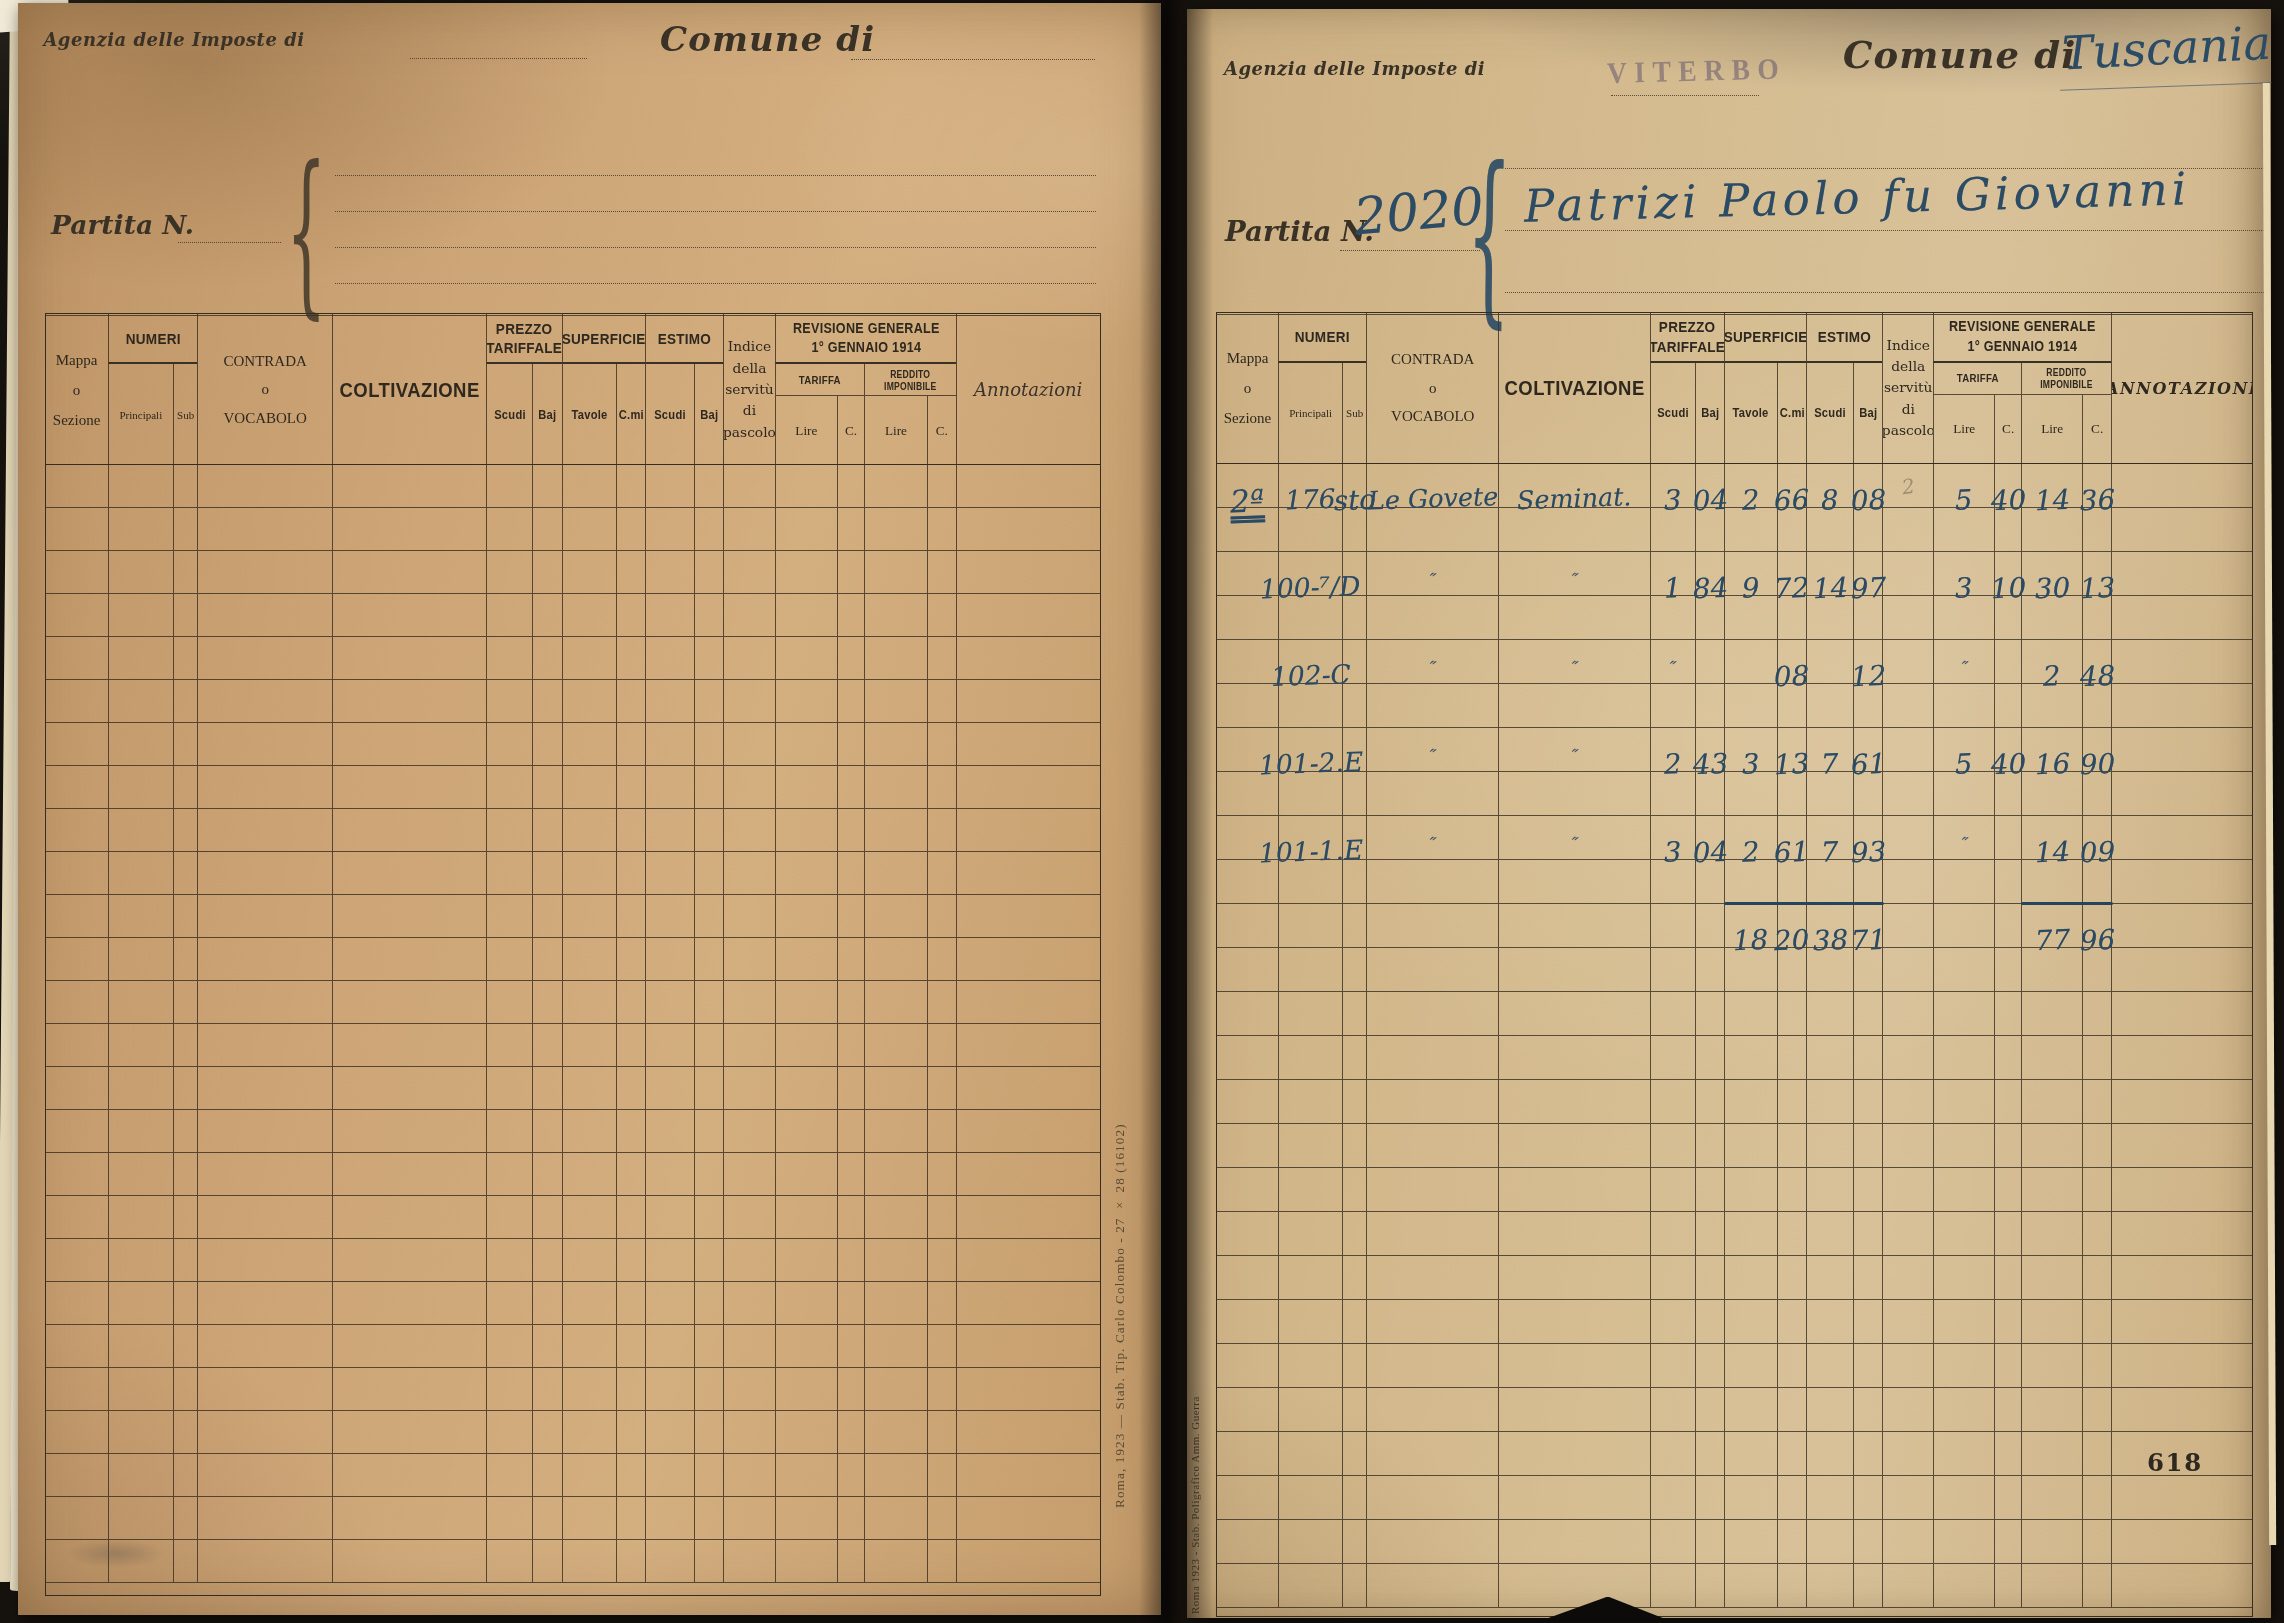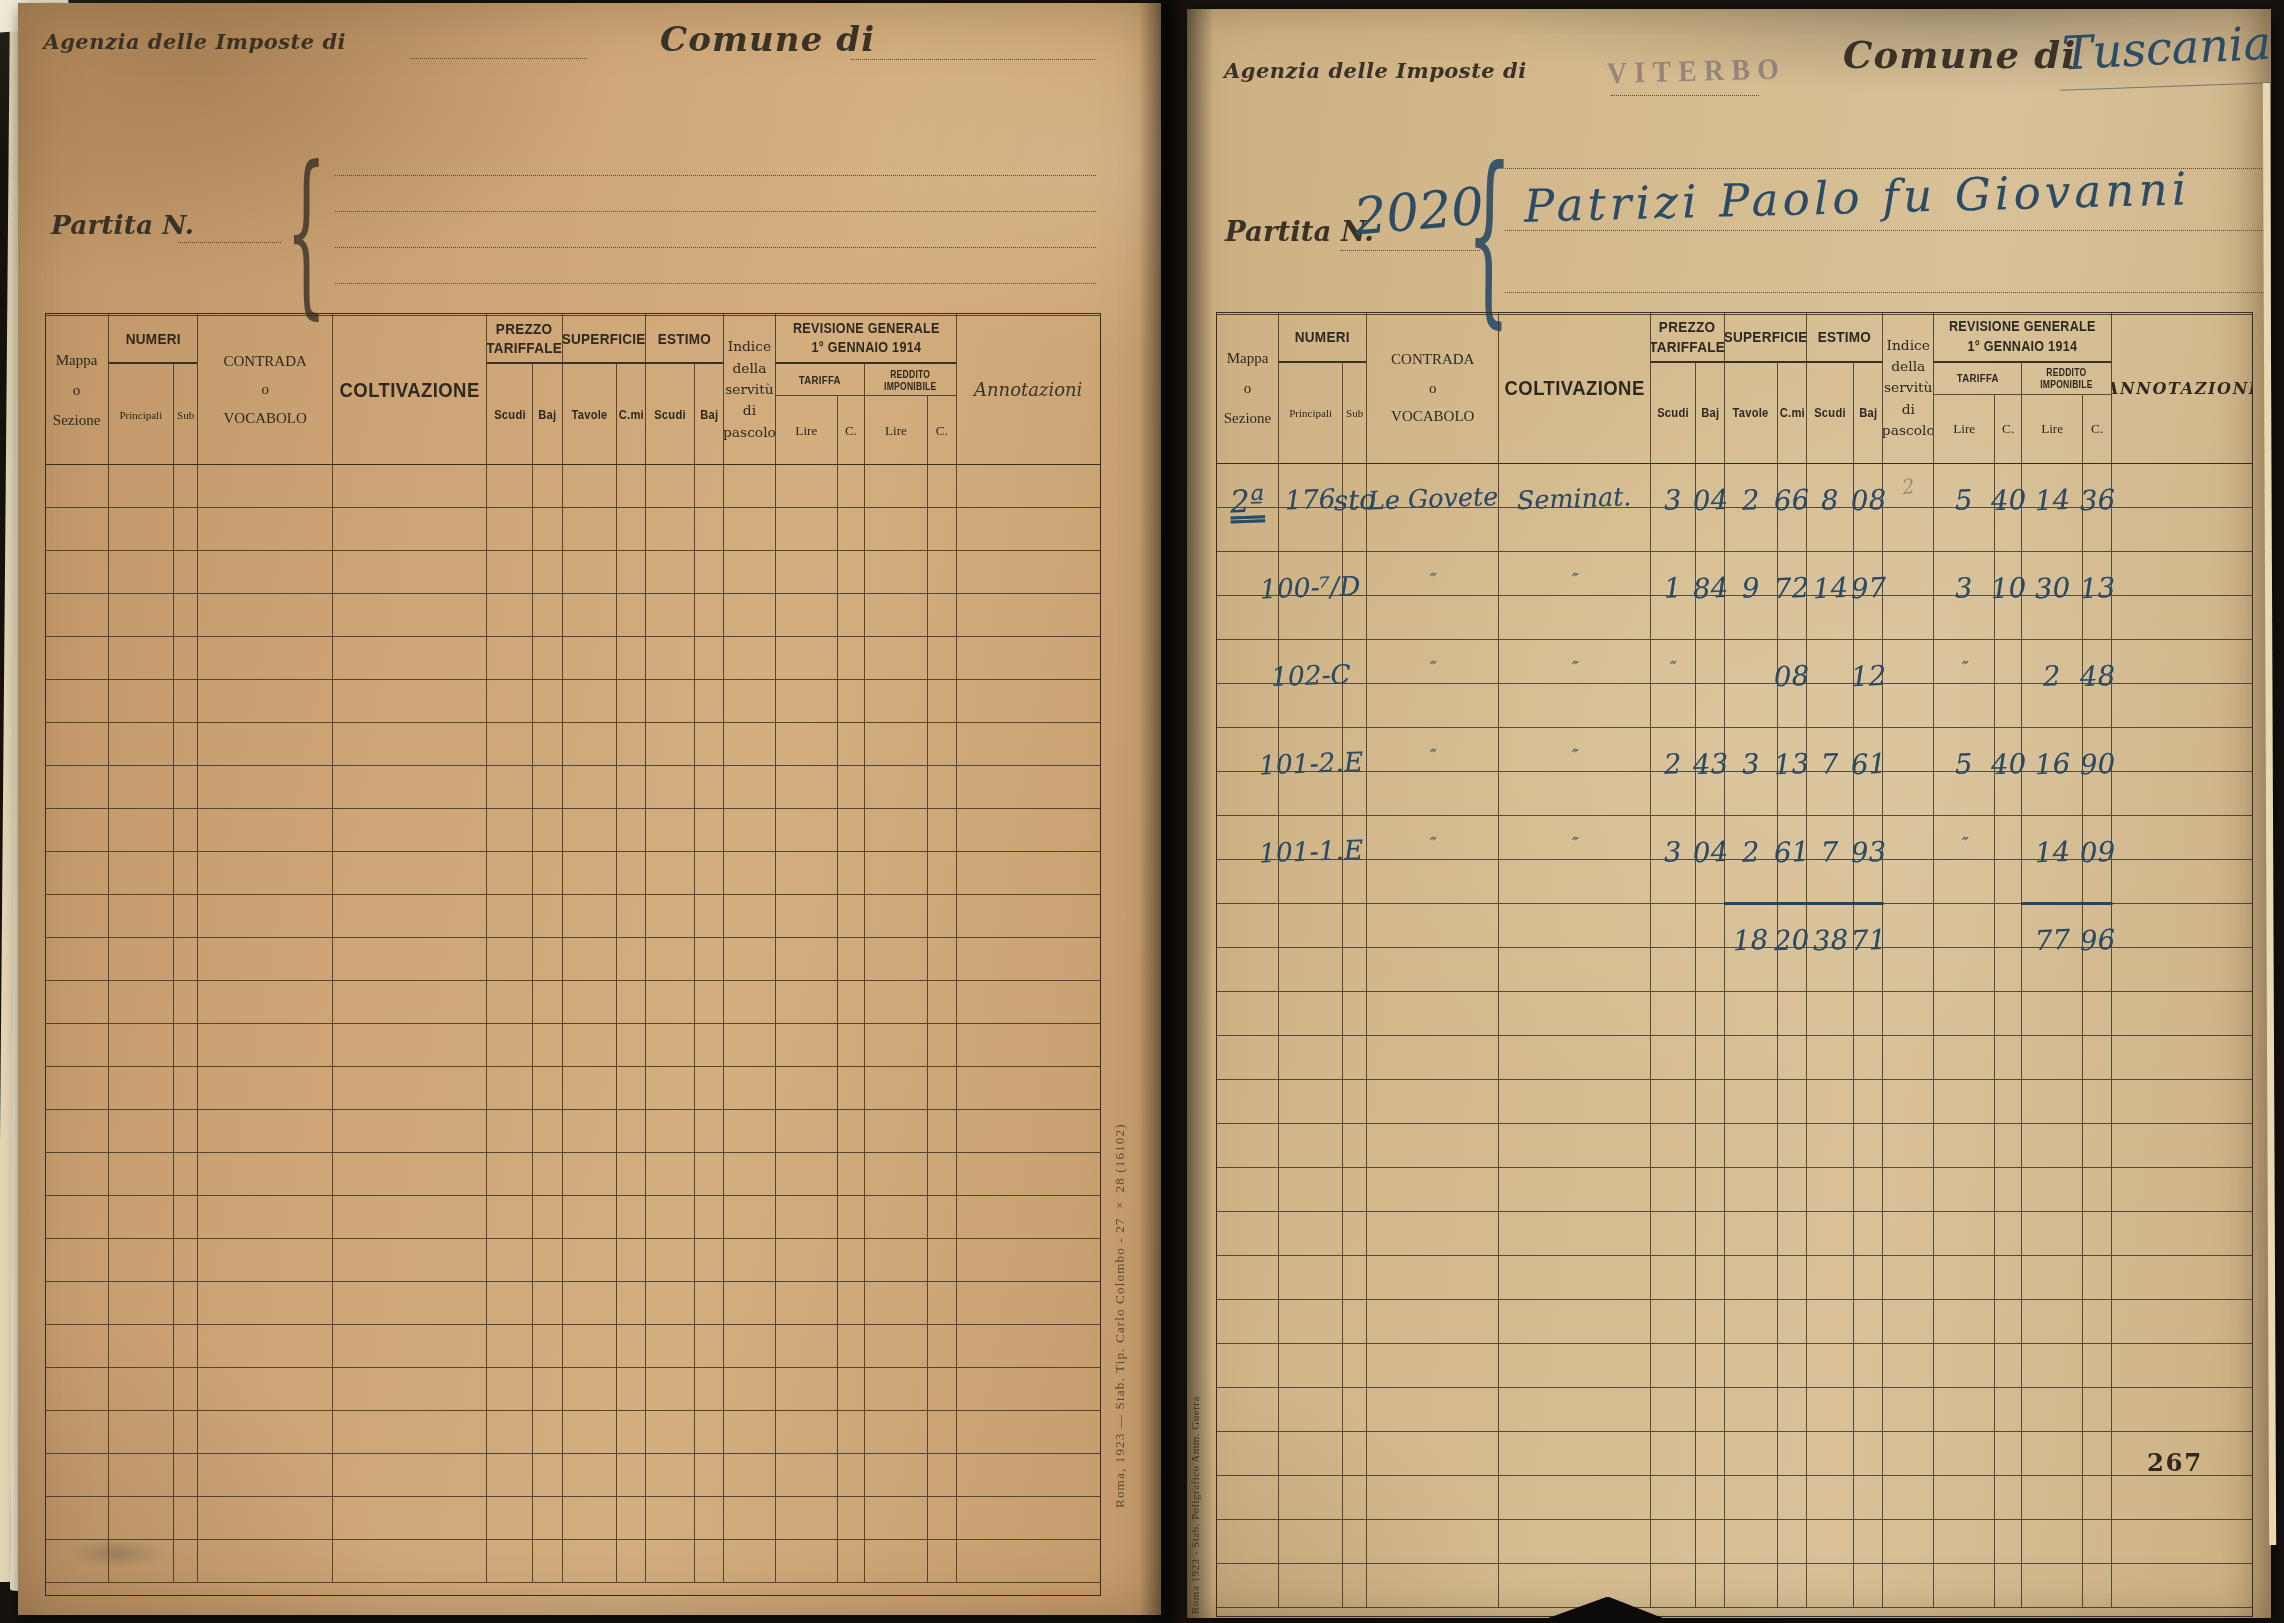--- a/index.html
+++ b/index.html
@@ -39,21 +39,21 @@
     box-shadow:inset -24.4px 0 37px -16px rgba(60,42,22,.45), inset 0 0 58px rgba(95,70,35,.25), 4.2px 5.3px 16px rgba(0,0,0,.65);
   }
   #gutter{position:absolute;left:1139px;top:0;width:74px;height:1624px;z-index:5;pointer-events:none;
     background:linear-gradient(to right, rgba(0,0,0,0), rgba(0,0,0,.5) 38%, rgba(20,14,8,.62) 58%, rgba(0,0,0,0));}
   #right-edge-strip{position:absolute;right:-2.1px;top:74px;width:7.4px;height:1462px;background:#e7d8b1;transform:rotate(-.25deg);}
   #bottom-wedge{position:absolute;left:360px;bottom:-1.1px;width:117px;height:22px;background:#0d0b09;
     clip-path:polygon(0 100%,100% 100%,52% 0);}
 
   
   .slab{font-family:"DejaVu Serif",serif;font-style:italic;color:#3a3226;white-space:nowrap;}
-  .agenzia{font-size:21px;font-weight:600;letter-spacing:0.5px;}
+  .agenzia{font-size:18px;font-weight:600;letter-spacing:0.5px;}
   .comune{font-size:34px;font-weight:bold;letter-spacing:1.1px;}
   .partita{font-size:26.5px;font-weight:bold;}
   .dots{position:absolute;height:0;border-bottom:1.6px dotted rgba(72,58,38,.85);}
   .brace{position:absolute;font-family:"DejaVu Serif",serif;line-height:1;}
 
   
   .ink{font-family:"DejaVu Serif",serif;font-style:italic;color:#2c4c66;white-space:nowrap;
        text-shadow:0 0 0.5px rgba(44,76,102,.35);}
   .stamp{font-family:"Liberation Serif",serif;font-weight:bold;font-size:27.6px;letter-spacing:7.4px;
          color:rgba(100,88,112,.55);transform:rotate(-1.5deg) scaleY(1.08);}
@@ -1421,20 +1421,20 @@
           <div class="td c11"></div>
           <div class="td c12"></div>
           <div class="td c13"></div>
           <div class="td c14"></div>
           <div class="td c15"></div>
           <div class="td c16"></div>
         </div>
       </div>
   </div>
 
-  <div id="page-number">267</div>
+  <div id="page-number">618</div>
   <div class="imprint" id="right-imprint">Roma 1923 - Stab. Poligrafico Amm. Guerra</div>
   <div id="right-edge-strip"></div>
   <div id="bottom-wedge"></div>
 </div>
 
 <div id="gutter"></div>
 
 
 </body></html>

